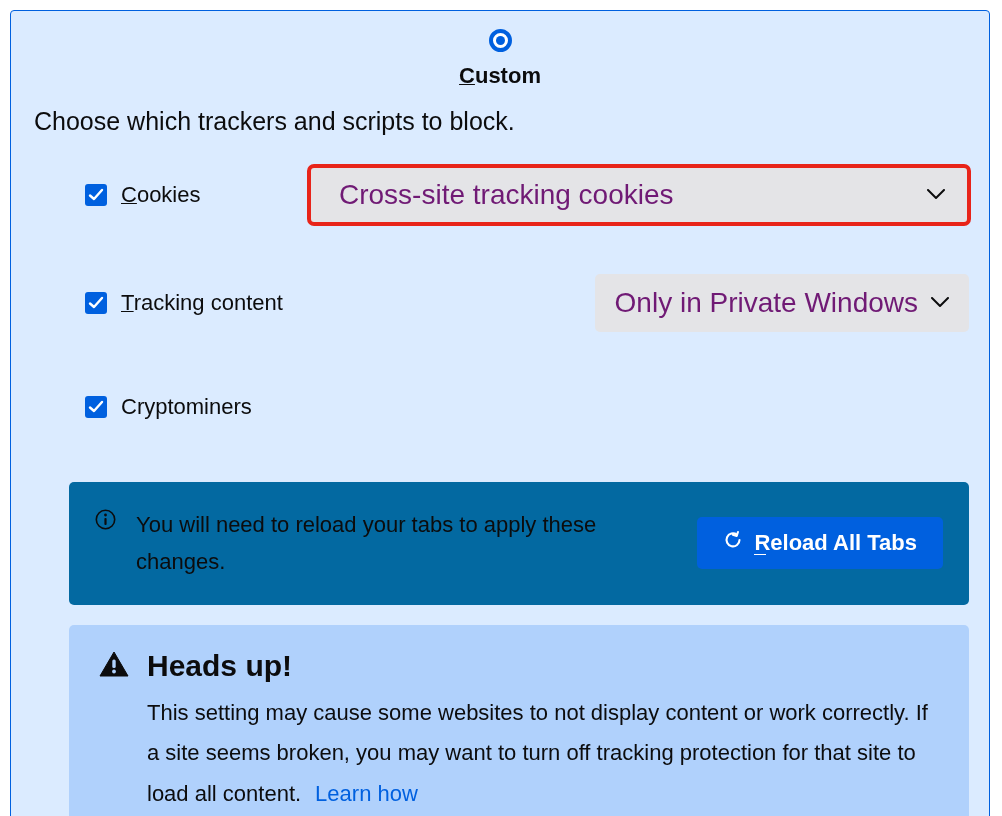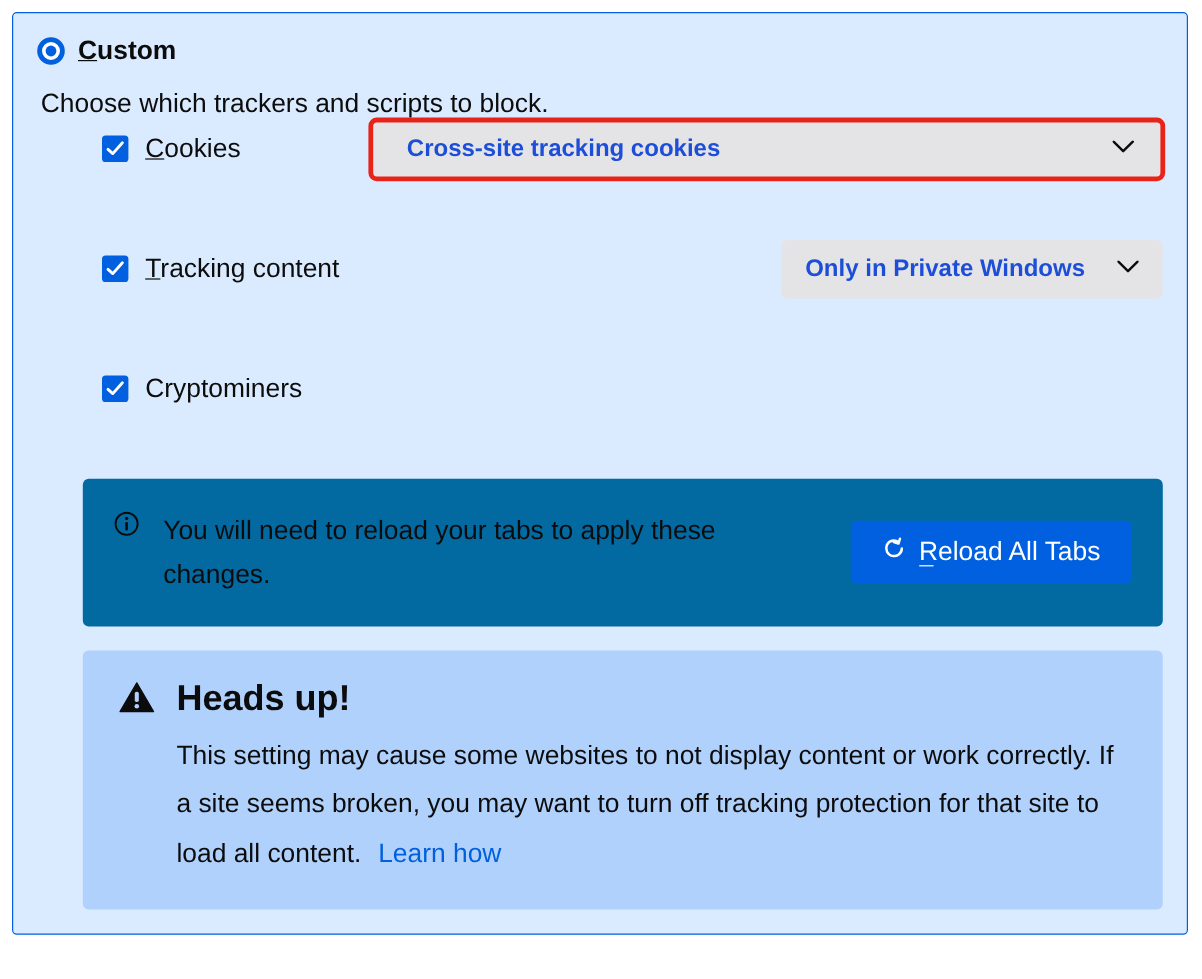--- a/index.html
+++ b/index.html
@@ -17,20 +17,21 @@
       background: #dbebff;
       border: 1px solid #0060df;
       border-radius: 4px;
       padding: 18px 20px 20px 20px;
     }
     .radio-header {
       display: flex;
       align-items: center;
       gap: 11px;
       margin-bottom: 18px;
+      flex-direction: column;
     }
     .radio-outer {
       width: 23px;
       height: 23px;
       border-radius: 50%;
       border: 4px solid #0060df;
       display: flex;
       align-items: center;
       justify-content: center;
       background: #fff;
@@ -41,23 +42,24 @@
       height: 9px;
       border-radius: 50%;
       background: #0060df;
     }
     .radio-title {
       font-size: 22px;
       font-weight: 700;
       color: #0c0c0d;
     }
     .description {
-      font-size: 22px;
+      font-size: 25px;
       color: #0c0c0d;
       margin-left: 3px;
+      margin-bottom: 30px;
     }
     .options {
       margin-left: 38px;
     }
     .option-row {
       display: flex;
       align-items: center;
       margin-bottom: 50px;
       min-height: 50px;
       margin-left: 16px;
@@ -97,23 +99,23 @@
     }
     .dropdown.wide {
       width: 660px;
       padding: 13px 24px 13px 30px;
     }
     .dropdown.highlighted {
       outline: 4px solid #e8241a;
       outline-offset: -2px;
     }
     .dropdown-text {
-      font-size: 20px;
-      font-weight: 700;
-      color: #1d4ed8;
+      font-size: 28px;
+      font-weight: 400;
+      color: #701a75;
     }
     .chevron {
       margin-left: 13px;
     }
     .notice {
       background: #0369a1;
       border-radius: 5px;
       padding: 24px 26px;
       margin-left: 38px;
       margin-bottom: 20px;
@@ -133,21 +135,21 @@
       line-height: 1.7;
       padding-right: 12px;
     }
     .reload-button {
       background: #0060df;
       color: #fff;
       border: none;
       border-radius: 5px;
       padding: 13px 26px;
       font-size: 22px;
-      font-weight: 400;
+      font-weight: 700;
       display: flex;
       align-items: center;
       gap: 11px;
       cursor: pointer;
       flex-shrink: 0;
     }
     .reload-button .label {
       position: relative;
     }
     .reload-button .label::after {

